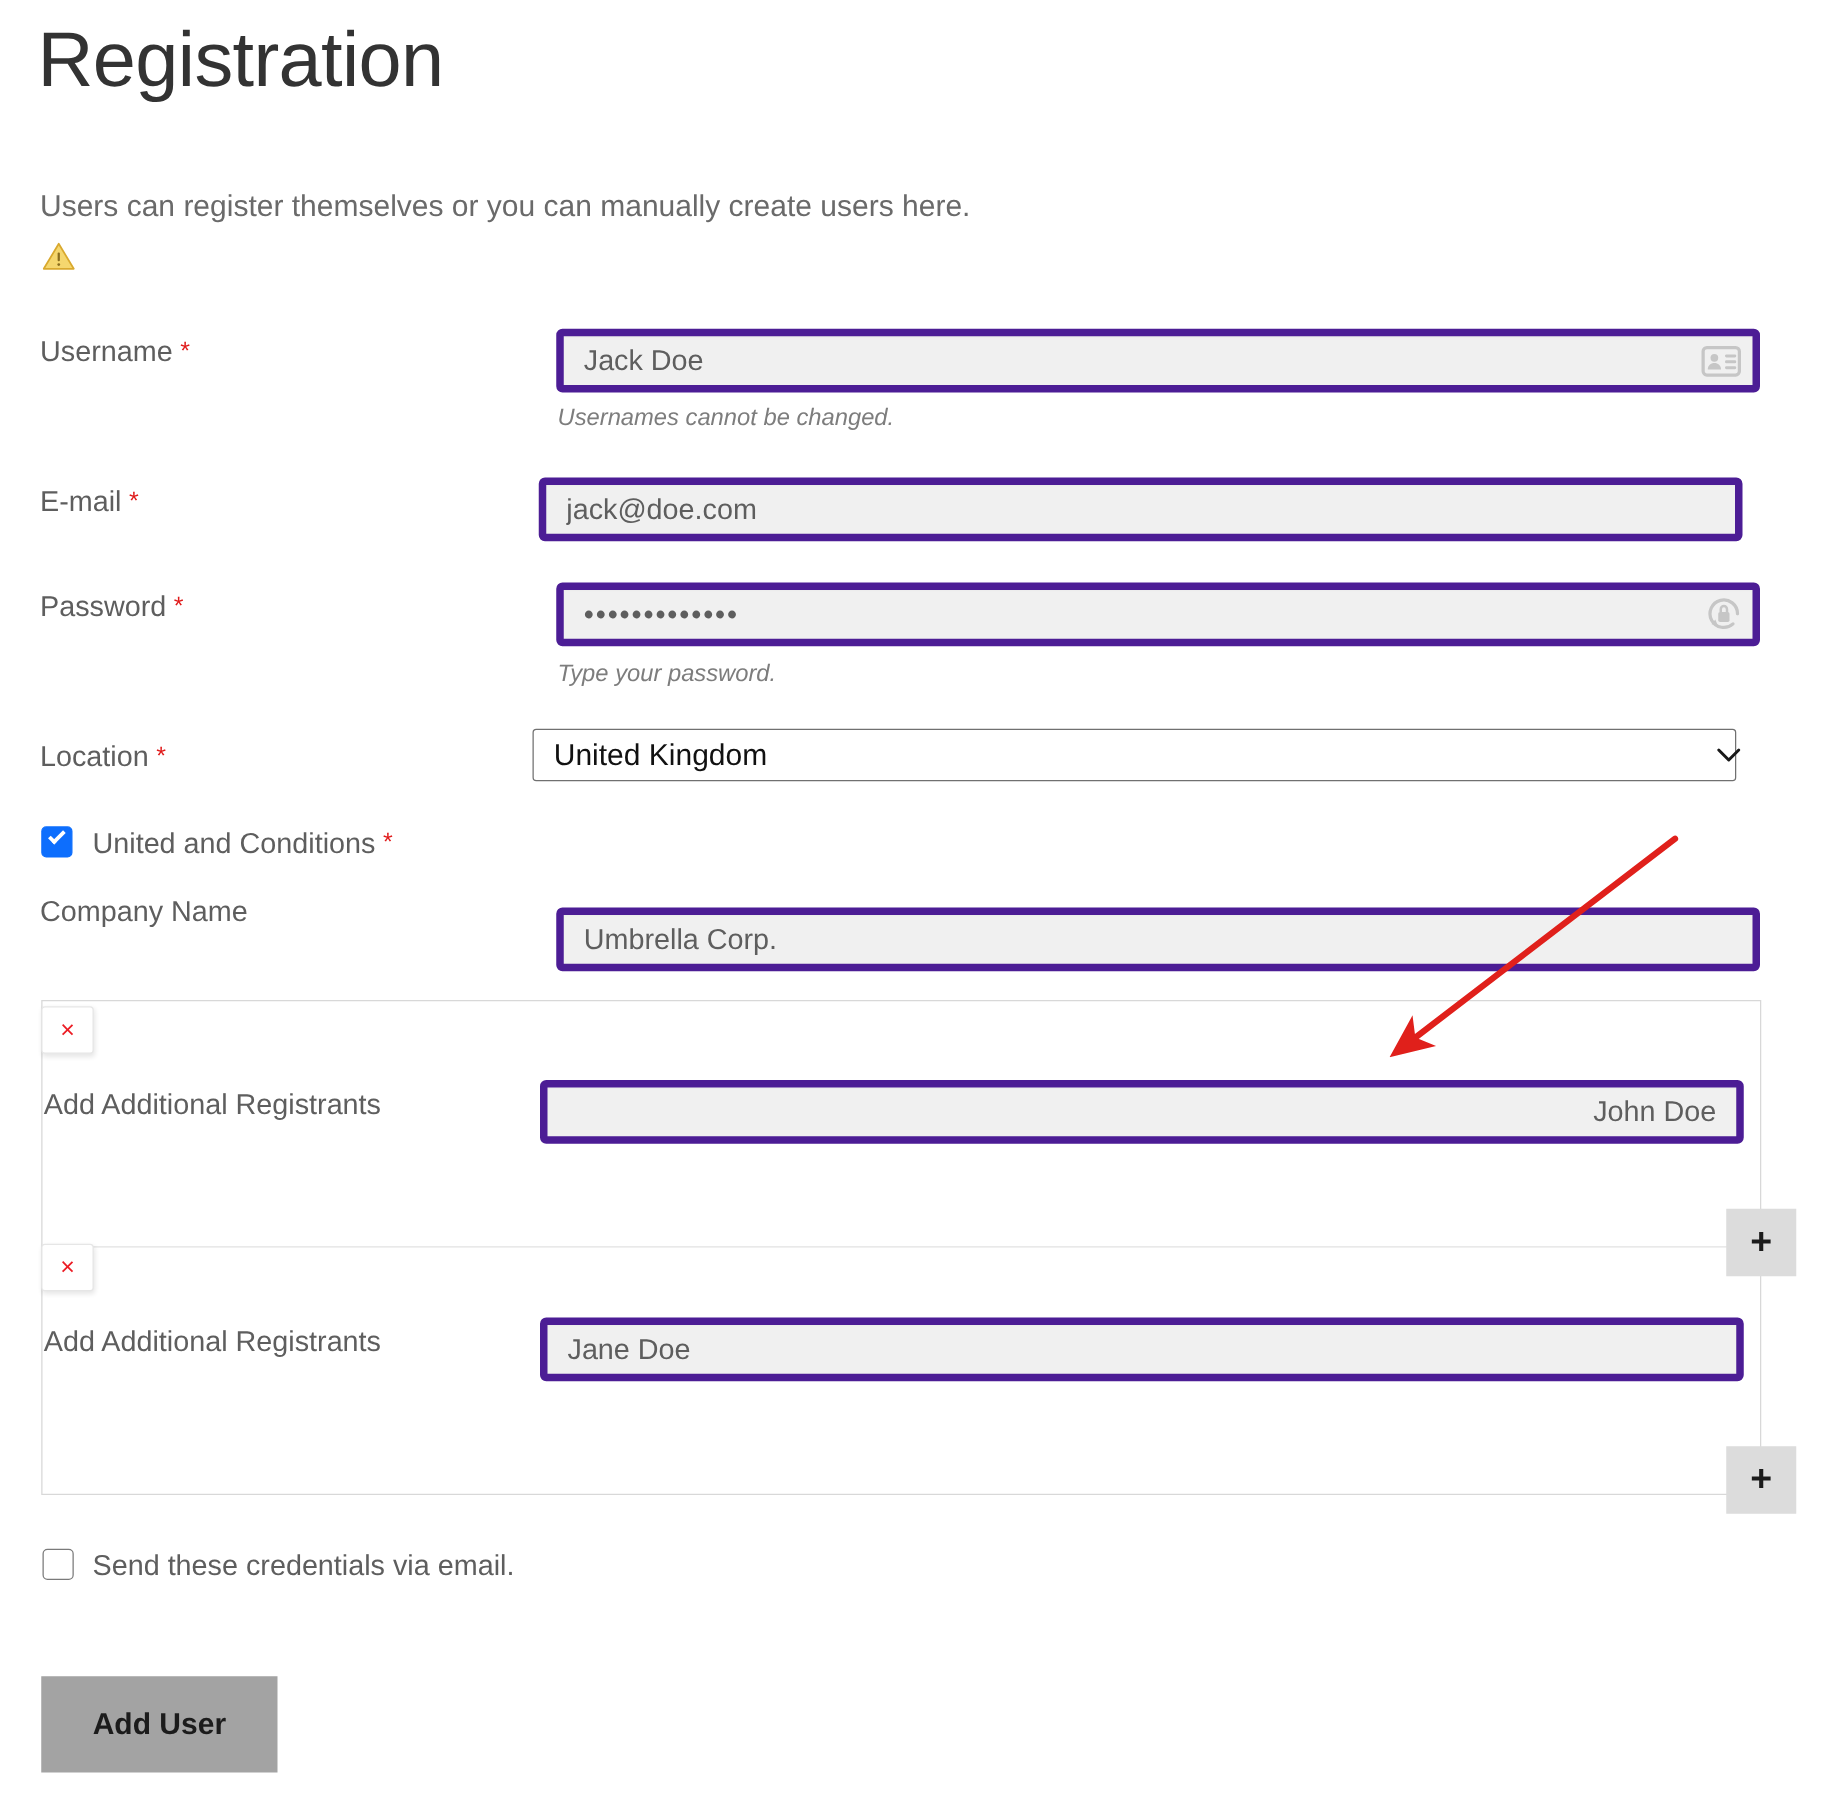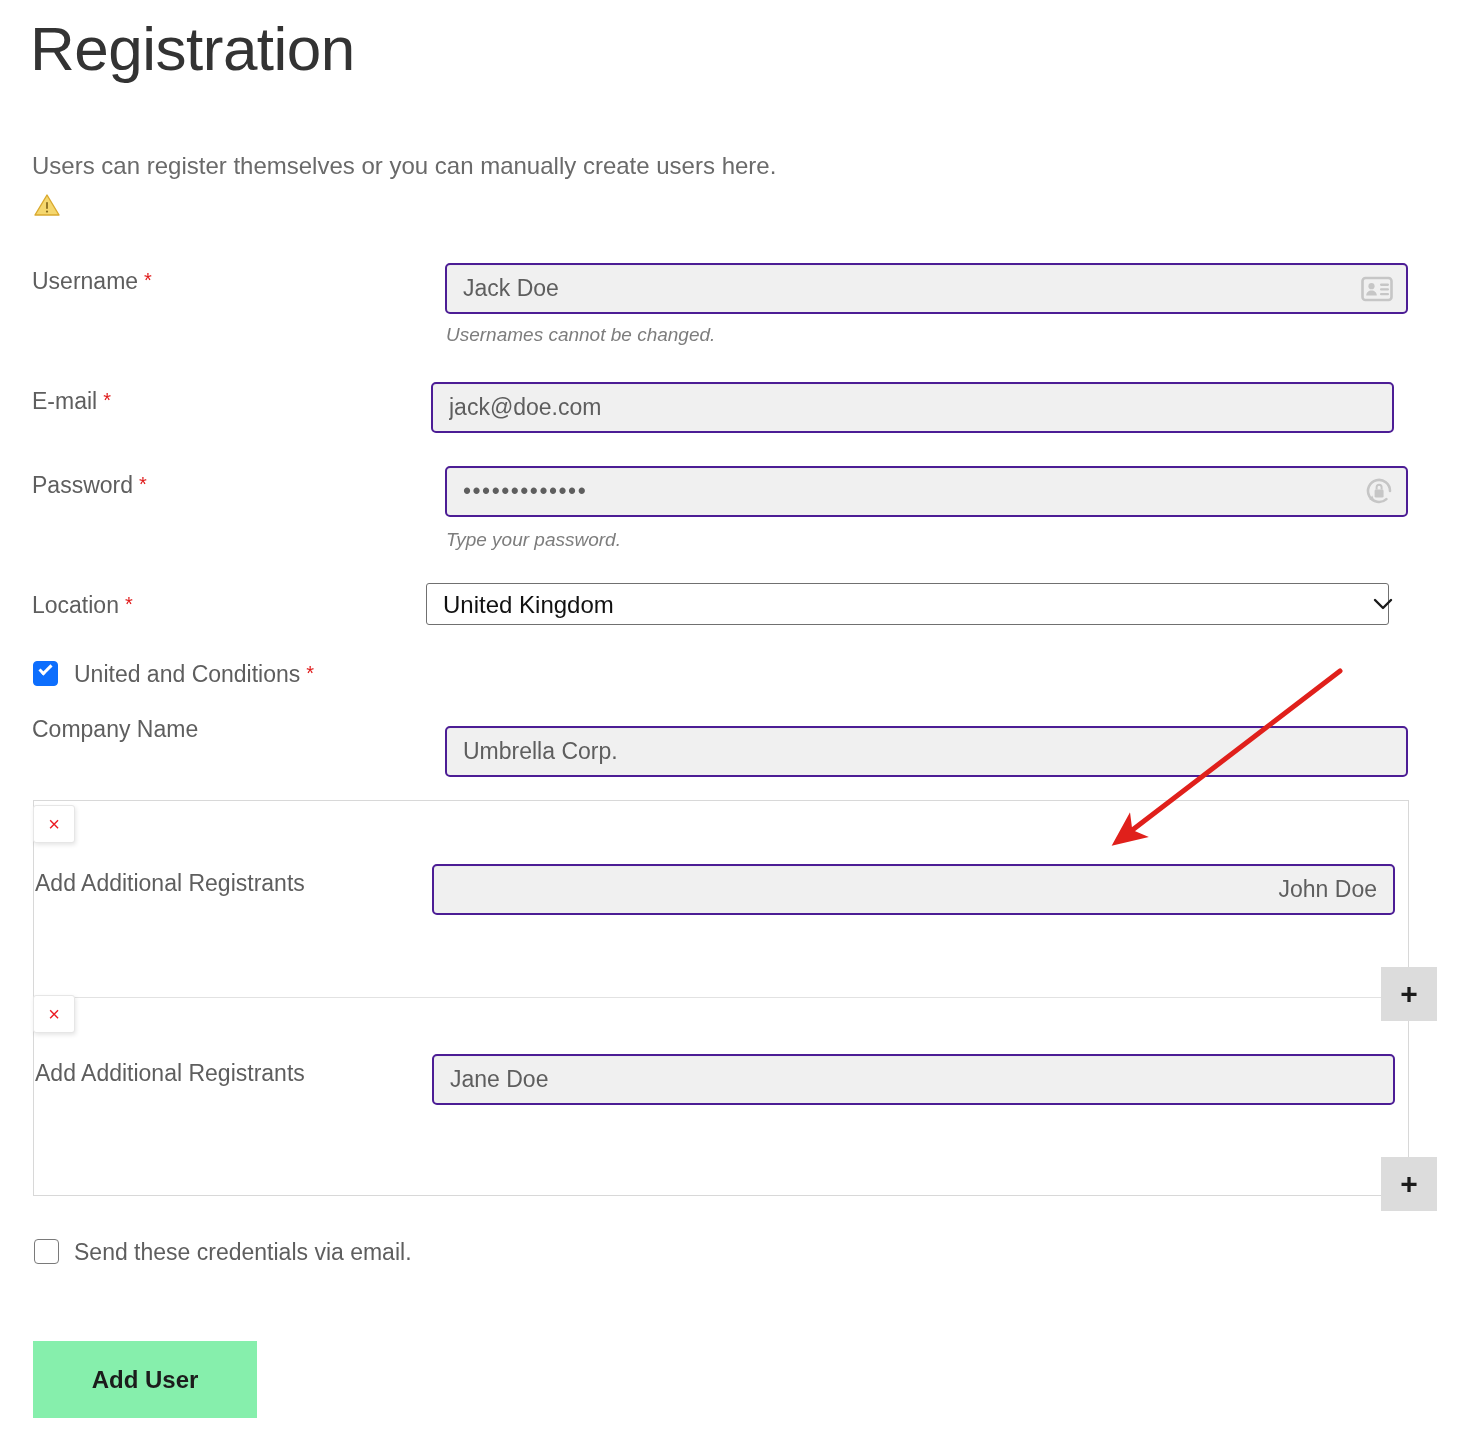--- a/index.html
+++ b/index.html
@@ -57,21 +57,21 @@
   .req-star {
     color: #e01b1b;
     font-size: 20px;
     margin-left: 6px;
     vertical-align: 2px;
   }
 
   .text-input {
     position: absolute;
     background: #f0f0f0;
-    border: 2px solid #4c1d95;
+    border: 6px solid #4c1d95;
     border-radius: 5px;
     font-family: "Liberation Sans", sans-serif;
     font-size: 23px;
     color: #5e5e5e;
     padding: 0 16px;
     outline: none;
     box-shadow: inset 0 1px 1px rgba(0,0,0,0.02);
   }
   .text-input::placeholder { color: #9b9b9b; }
 
@@ -187,23 +187,23 @@
     font-family: "Liberation Sans", sans-serif;
     cursor: pointer;
     padding: 0;
   }
 
   
   .submit-btn {
     position: absolute;
     left: 33px;
     top: 1341px;
-    width: 224px;
+    width: 189px;
     height: 77px;
-    background: #86efac;
+    background: #a3a3a3;
     border: none;
     font-family: "Liberation Sans", sans-serif;
     font-size: 24px;
     font-weight: 700;
     color: #1c1c1c;
     cursor: pointer;
   }
 
   
   .annotation-arrow {

